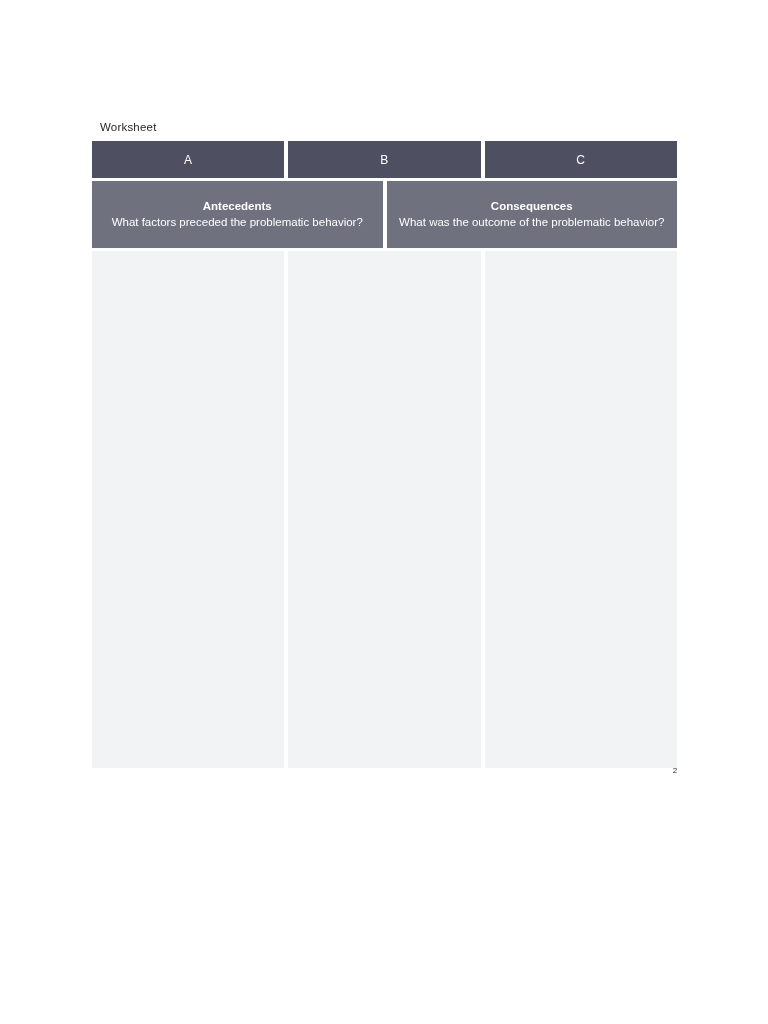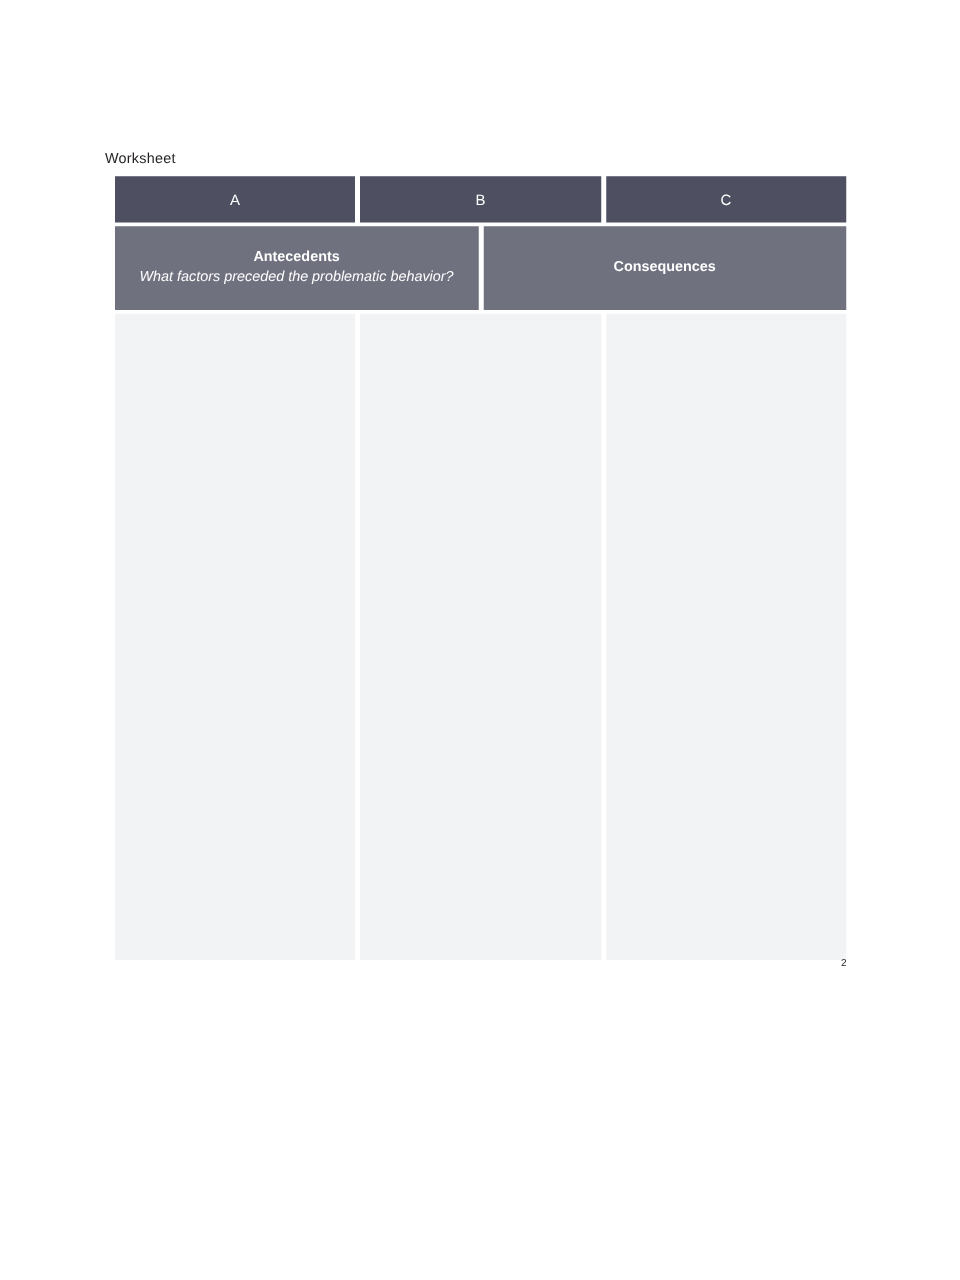--- a/index.html
+++ b/index.html
@@ -19,21 +19,21 @@
     position: absolute;
     left: 0;
     top: 0;
     width: 768px;
     height: 1024px;
     background: #ffffff;
   }
 
   .worksheet-label {
     position: absolute;
-    left: 84px;
+    left: 100px;
     top: 119px;
     font-size: 11.5px;
     color: #231f20;
     letter-spacing: 0.2px;
     line-height: 16px;
     white-space: nowrap;
   }
 
   .abc-table {
     position: absolute;
@@ -93,21 +93,20 @@
 
   .desc-title {
     font-size: 11.5px;
     font-weight: bold;
     line-height: 16px;
     margin-bottom: 1px;
   }
 
   .desc-question {
     font-size: 11.5px;
-    font-style: italic;
     line-height: 15.5px;
   }
 
   .cell-body {
     background: #f1f3f5;
     height: 100%;
   }
 
   .page-number {
     position: absolute;
@@ -143,20 +142,21 @@
     <div class="table-row row-descriptions">
       <div class="col">
         <div class="cell-desc">
           <div class="desc-title">Antecedents</div>
           <div class="desc-question">What factors preceded the problematic behavior?</div>
         </div>
       </div>
       <div class="col">
         <div class="cell-desc">
           <div class="desc-title">Consequences</div>
+          <div class="desc-question">What was the outcome of the problematic behavior?</div>
         </div>
       </div>
     </div>
 
     <div class="table-row row-body">
       <div class="col">
         <div class="cell-body"></div>
       </div>
       <div class="col">
         <div class="cell-body"></div>

